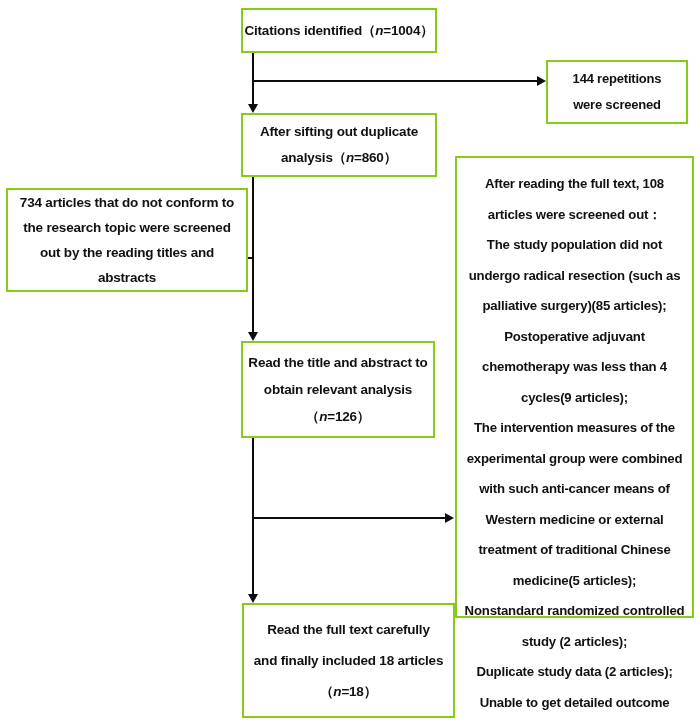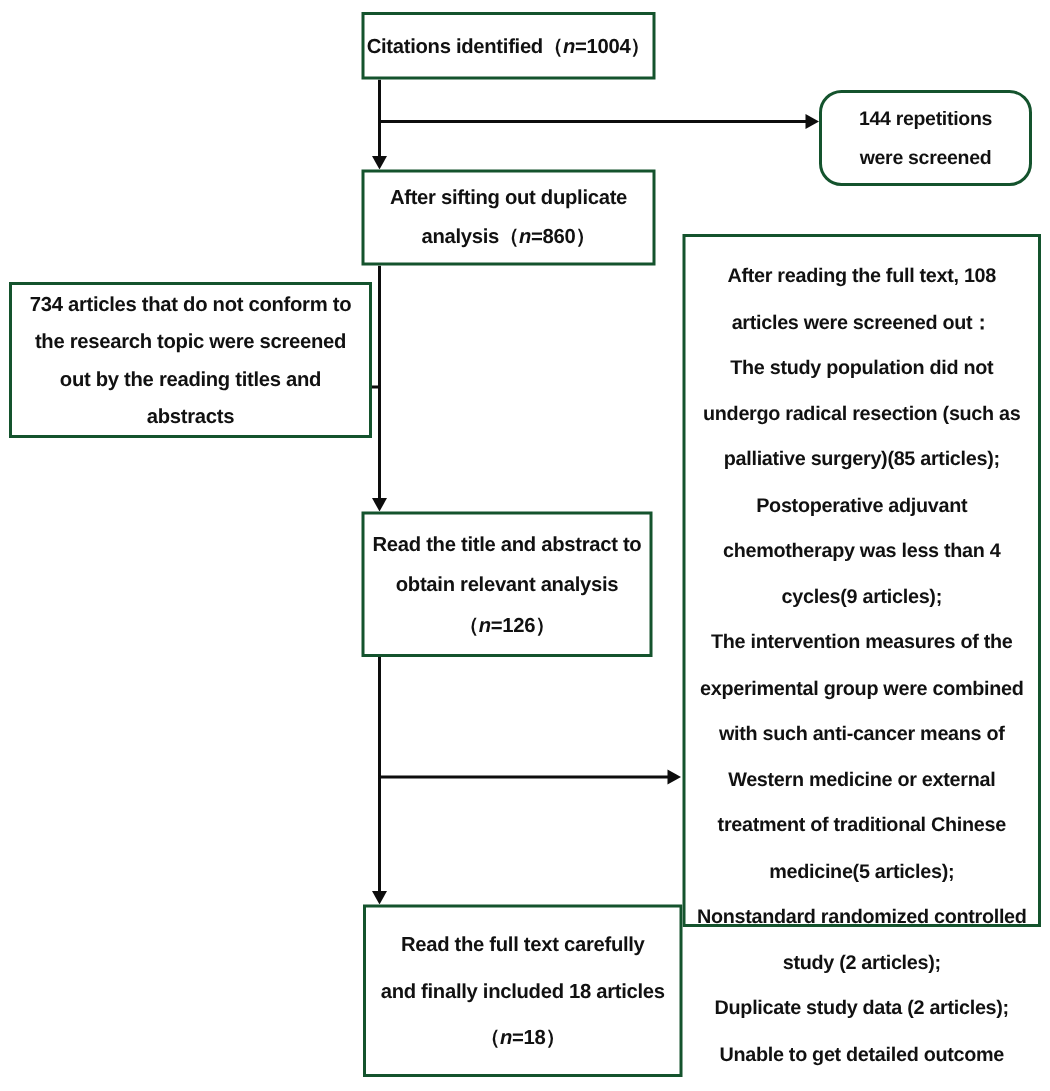--- a/index.html
+++ b/index.html
@@ -13,21 +13,21 @@
   #flowchart {
     position: relative;
     width: 700px;
     height: 727px;
     background: #ffffff;
     overflow: hidden;
   }
   .box {
     position: absolute;
     box-sizing: border-box;
-    border: 2px solid #14532d;
+    border: 2px solid #84cc16;
     background: #ffffff;
     display: flex;
     flex-direction: column;
     align-items: center;
     justify-content: center;
     text-align: center;
     color: #111111;
     font-weight: bold;
     letter-spacing: -0.2px;
   }
@@ -38,21 +38,20 @@
   }
   
   #box-citations {
     left: 241px; top: 8px; width: 196px; height: 45px;
     font-size: 13.5px;
   }
   #box-repetitions {
     left: 546px; top: 60px; width: 142px; height: 64px;
     font-size: 13px;
     line-height: 26px;
-    border-radius: 15px;
   }
   #box-duplicates {
     left: 241px; top: 113px; width: 196px; height: 64px;
     font-size: 13.5px;
     line-height: 26px;
   }
   #box-excluded-titles {
     left: 6px; top: 188px; width: 242px; height: 104px;
     font-size: 13.5px;
     line-height: 25px;

